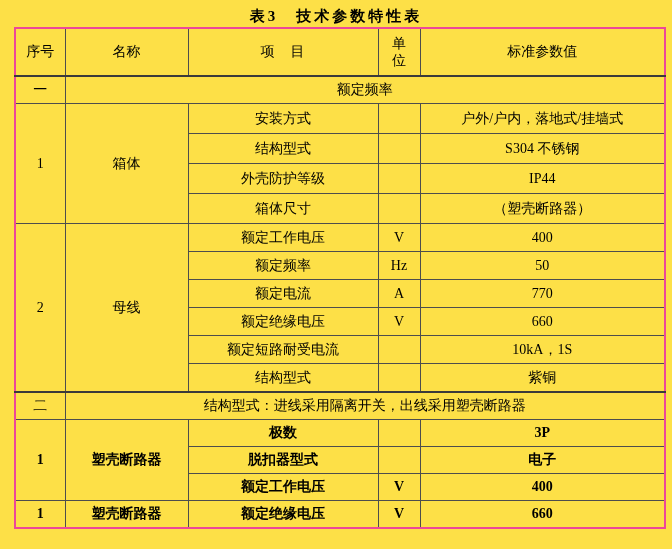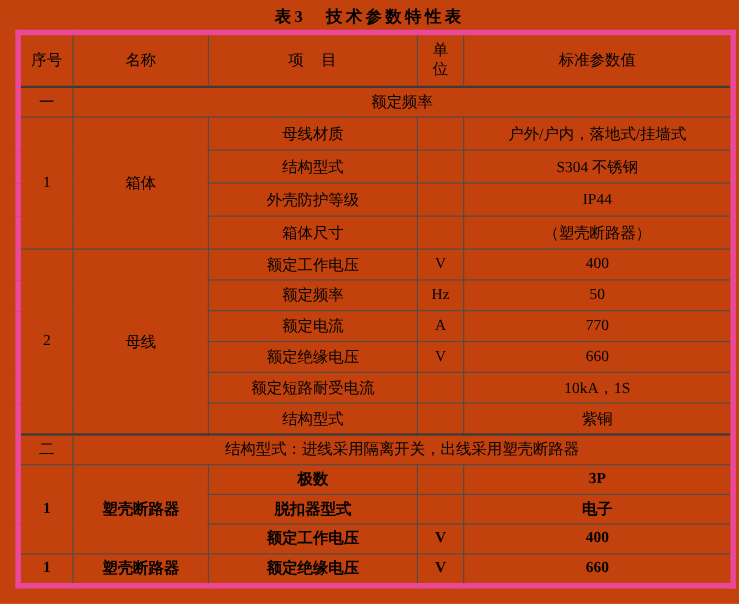--- a/index.html
+++ b/index.html
@@ -1,40 +1,40 @@
 <!DOCTYPE html>
 <html><head>
 <meta charset="utf-8">
 <style>
   html,body{margin:0;padding:0;background:#ffffff;}
   .page{
     position:relative;
     width:672px;height:549px;
-    background:#c2410c;
+    background:#fde047;
     font-family:"Liberation Serif","DejaVu Serif",serif;
     color:#000;
     overflow:hidden;
   }
   .doc-title{
     width:672px;
     text-align:center;
     font-size:15px;
     font-weight:bold;
     letter-spacing:3px;
     padding-top:5px;
     height:22px;
     line-height:22px;
     white-space:nowrap;
   }
   table.spec{
     border-collapse:collapse;
     table-layout:fixed;
     margin-left:14px;
     width:650px;
-    border:5px solid #ec4899;
+    border:2px solid #ec4899;
   }
   table.spec td{
     border:1px solid #4d4d4d;
     text-align:center;
     vertical-align:middle;
     font-size:14px;
     padding:0 2px;
     overflow:hidden;
   }
   tr.hdr td{height:46px;border-bottom:2px solid #3a3a3a;}
@@ -73,21 +73,21 @@
     </tr>
 
     <tr class="sec1">
       <td>一</td>
       <td colspan="4">额定频率</td>
     </tr>
 
     <tr class="boxr">
       <td rowspan="4">1</td>
       <td rowspan="4">箱体</td>
-      <td>母线材质</td>
+      <td>安装方式</td>
       <td></td>
       <td>户外/户内，落地式/挂墙式</td>
     </tr>
     <tr class="boxr">
       <td>结构型式</td>
       <td></td>
       <td>S304 不锈钢</td>
     </tr>
     <tr class="boxr">
       <td>外壳防护等级</td>

